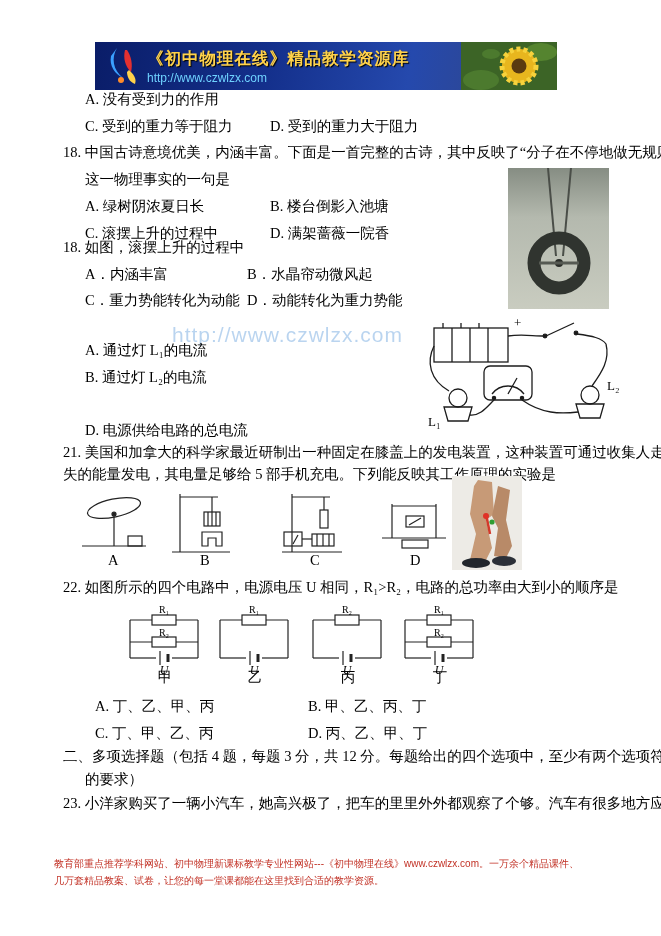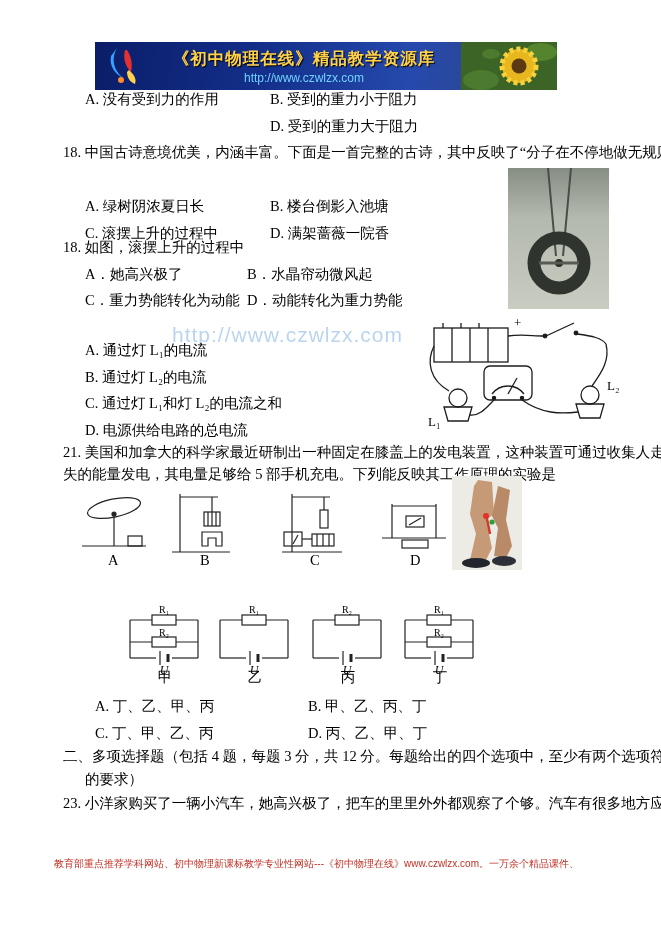--- a/index.html
+++ b/index.html
@@ -6,21 +6,21 @@
   .page{position:relative;width:661px;height:936px;background:#ffffff;overflow:hidden;
         font-family:"Liberation Serif","DejaVu Serif",serif;color:#000;}
   .t{position:absolute;font-size:14.5px;line-height:1.25;white-space:nowrap;}
   .watermark{position:absolute;left:172px;top:323px;font-size:21px;letter-spacing:1px;
              color:#8db9e6;opacity:.6;font-family:"Liberation Sans","DejaVu Sans",sans-serif;}
   
   .banner{position:absolute;left:95px;top:42px;width:462px;height:48px;
           background:linear-gradient(100deg,#0a1d68 0%,#14308c 38%,#2549ad 68%,#35457e 100%);
           display:flex;align-items:center;}
   .banner-logo{width:44px;height:44px;margin-left:8px;flex:0 0 auto;}
-  .banner-mid{flex:1;text-align:center;line-height:1.1;padding-top:3px;}
+  .banner-mid{flex:1;text-align:left;line-height:1.1;padding-top:3px;}
   .banner-title{color:#ffd24a;font-weight:bold;font-size:16.5px;letter-spacing:1px;
                 text-shadow:1px 1px 1px #000;}
   .banner-url{color:#6fd2ff;font-size:12px;font-family:"Liberation Sans","DejaVu Sans",sans-serif;
               margin-top:2px;text-decoration:none;display:inline-block;}
   .banner-flower{width:96px;height:48px;flex:0 0 auto;}
   
   .fig{position:absolute;}
   svg text{font-family:"Liberation Serif","DejaVu Serif",serif;}
   .circ-name{position:absolute;top:668px;width:86px;text-align:center;font-size:14.5px;}
   .footer{position:absolute;left:54px;color:#c23226;font-size:10px;white-space:nowrap;
@@ -51,24 +51,25 @@
         <circle cx="58" cy="24" r="17" fill="none" stroke="#f6d23c" stroke-width="5" stroke-dasharray="4 3"></circle>
         <circle cx="58" cy="24" r="7.5" fill="#5a3a10"></circle>
       </g>
       <ellipse cx="30" cy="12" rx="9" ry="5" fill="#4c7a2e"></ellipse>
     </svg>
   </div>
 
   <div class="watermark">http://www.czwlzx.com</div>
 
   <div class="t" style="left:85px;top:90px">A. 没有受到力的作用</div>
-  <div class="t" style="left:270px;top:90px">B. 受到的重力小于阻力</div>
+  <div class="t" style="left:85px;top:117px">C. 受到的重力等于阻力</div>
   <div class="t" style="left:270px;top:117px">D. 受到的重力大于阻力</div>
 
   <div class="t" style="left:63px;top:143px">18. 中国古诗意境优美，内涵丰富。下面是一首完整的古诗，其中反映了“分子在不停地做无规则运动”</div>
+  <div class="t" style="left:85px;top:170px">这一物理事实的一句是</div>
   <div class="t" style="left:85px;top:197px">A. 绿树阴浓夏日长</div>
   <div class="t" style="left:270px;top:197px">B. 楼台倒影入池塘</div>
   <div class="t" style="left:85px;top:224px">C. 滚摆上升的过程中</div>
   <div class="t" style="left:270px;top:224px">D. 满架蔷薇一院香</div>
 
   <svg class="fig" style="left:508px;top:168px" width="101" height="141" viewBox="0 0 101 141">
     <defs>
       <linearGradient id="phbg" x1="0" y1="0" x2="0" y2="1">
         <stop offset="0" stop-color="#868d83"></stop>
           <stop offset="0.35" stop-color="#b4b9ae"></stop>
@@ -77,28 +78,27 @@
     </defs>
     <rect x="0" y="0" width="101" height="141" fill="url(#phbg)"></rect>
     <line x1="40" y1="0" x2="48" y2="88" stroke="#4a4e48" stroke-width="2"></line>
     <line x1="63" y1="0" x2="55" y2="88" stroke="#4a4e48" stroke-width="2"></line>
     <circle cx="51" cy="95" r="25" fill="none" stroke="#30342f" stroke-width="13"></circle>
     <circle cx="51" cy="95" r="4" fill="#2a2d29"></circle>
     <line x1="31" y1="95" x2="71" y2="95" stroke="#565a53" stroke-width="3"></line>
   </svg>
 
   <div class="t" style="left:63px;top:238px">18. 如图，滚摆上升的过程中</div>
-  <div class="t" style="left:85px;top:265px">A．她高兴极了</div>
+  <div class="t" style="left:85px;top:265px">A．内涵丰富</div>
   <div class="t" style="left:247px;top:265px">B．水晶帘动微风起</div>
   <div class="t" style="left:85px;top:291px">C．重力势能转化为动能</div>
   <div class="t" style="left:247px;top:291px">D．动能转化为重力势能</div>
 
   <div class="t" style="left:85px;top:341px">A. 通过灯 L₁的电流</div>
   <div class="t" style="left:85px;top:368px">B. 通过灯 L₂的电流</div>
-  <div class="t" style="left:85px;top:394px">C. 通过灯 L₁和灯 L₂的电流之和</div>
   <div class="t" style="left:85px;top:421px">D. 电源供给电路的总电流</div>
 
   <svg class="fig" style="left:424px;top:312px" width="198" height="120" viewBox="0 0 198 120">
     <g fill="none" stroke="#1c1c1c" stroke-width="1.3">
 
       <rect x="10" y="16" width="74" height="34"></rect>
       <line x1="28" y1="16" x2="28" y2="50"></line>
         <line x1="46" y1="16" x2="46" y2="50"></line>
         <line x1="64" y1="16" x2="64" y2="50"></line>
       <line x1="19" y1="16" x2="19" y2="11"></line>
@@ -196,20 +196,21 @@
     <line x1="34" y1="38" x2="38" y2="58" stroke="#d23a2a" stroke-width="2.5"></line>
     <circle cx="34" cy="40" r="3" fill="#e03226"></circle>
     <circle cx="40" cy="46" r="2.6" fill="#2f9e33"></circle>
   </svg>
 
   <div class="t" style="left:108px;top:551px">A</div>
   <div class="t" style="left:200px;top:551px">B</div>
   <div class="t" style="left:310px;top:551px">C</div>
   <div class="t" style="left:410px;top:551px">D</div>
 
+  <div class="t" style="left:63px;top:578px">22. 如图所示的四个电路中，电源电压 U 相同，R₁&gt;R₂，电路的总功率由大到小的顺序是</div>
 
   <svg class="fig" style="left:122px;top:604px" width="86" height="72" viewBox="0 0 86 72">
     <g fill="none" stroke="#222" stroke-width="1.2">
       <line x1="8" y1="16" x2="76" y2="16"></line>
         <line x1="8" y1="16" x2="8" y2="54"></line>
         <line x1="76" y1="16" x2="76" y2="54"></line>
       <rect x="30" y="11" width="24" height="10" fill="#fff"></rect>
       <line x1="8" y1="38" x2="76" y2="38"></line>
       <rect x="30" y="33" width="24" height="10" fill="#fff"></rect>
       <line x1="8" y1="54" x2="34" y2="54"></line>
@@ -279,14 +280,15 @@
   <div class="t" style="left:308px;top:697px">B. 甲、乙、丙、丁</div>
   <div class="t" style="left:95px;top:724px">C. 丁、甲、乙、丙</div>
   <div class="t" style="left:308px;top:724px">D. 丙、乙、甲、丁</div>
 
   <div class="t" style="left:63px;top:747px">二、多项选择题（包括 4 题，每题 3 分，共 12 分。每题给出的四个选项中，至少有两个选项符合题目</div>
   <div class="t" style="left:85px;top:770px">的要求）</div>
 
   <div class="t" style="left:63px;top:794px">23. 小洋家购买了一辆小汽车，她高兴极了，把车的里里外外都观察了个够。汽车有很多地方应用到物</div>
 
   <div class="footer" style="top:857px">教育部重点推荐学科网站、初中物理新课标教学专业性网站---《初中物理在线》www.czwlzx.com。一万余个精品课件、</div>
+  <div class="footer" style="top:874px">几万套精品教案、试卷，让您的每一堂课都能在这里找到合适的教学资源。</div>
 
 </div>
 
 </body></html>

